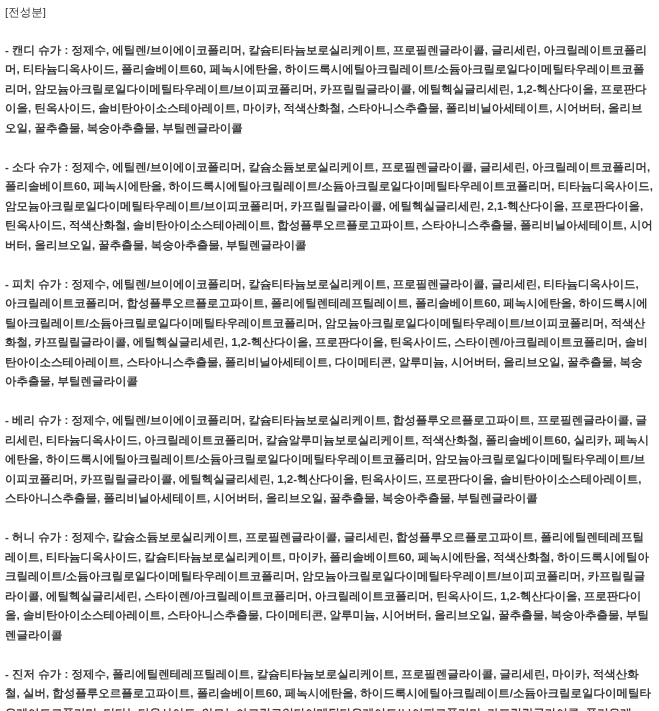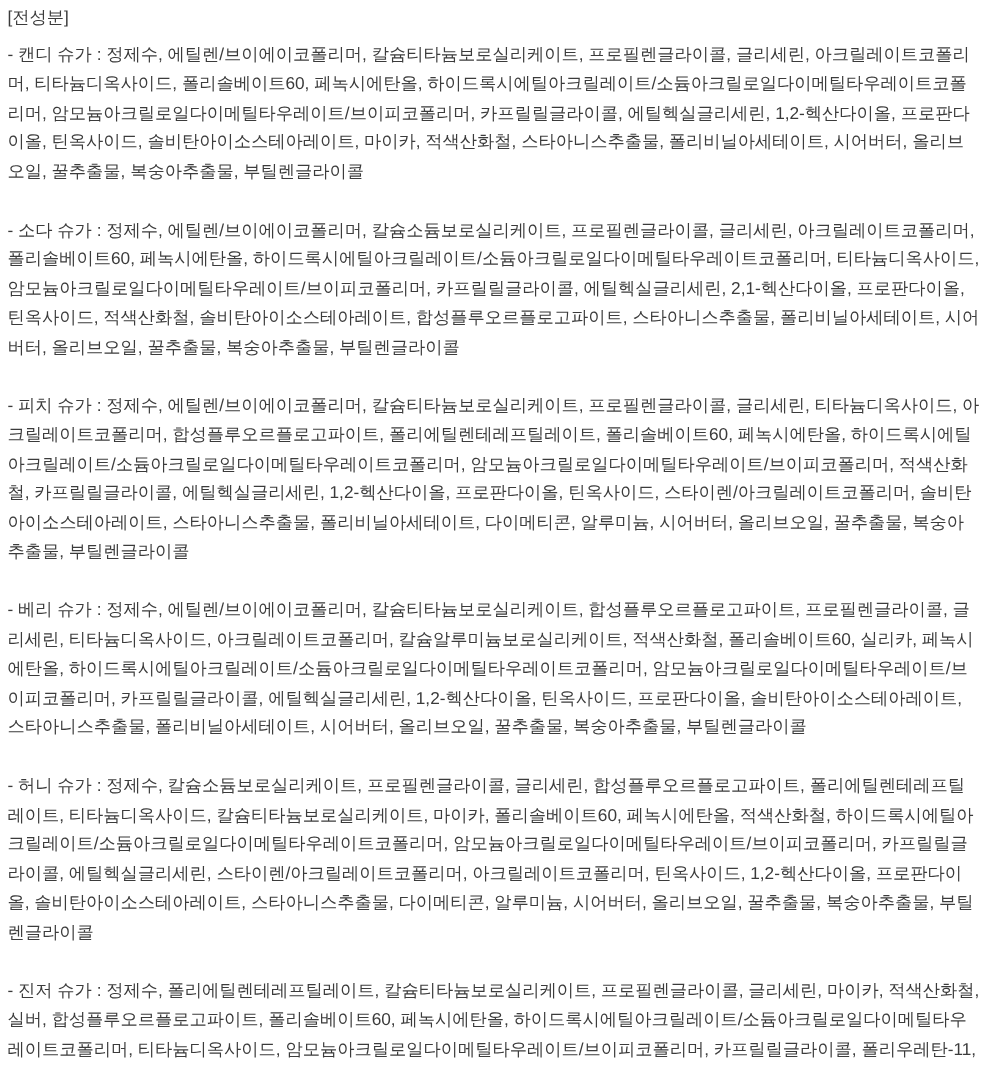--- a/index.html
+++ b/index.html
@@ -11,28 +11,29 @@
   }
   body {
     font-family: "Liberation Sans", sans-serif;
     font-size: 11.5px;
     line-height: 19.5px;
     color: #3b3b3b;
     padding: 3px 6px 0 5px;
     -webkit-font-smoothing: antialiased;
   }
   .doc-header {
-    margin-bottom: 5px;
+    margin-bottom: 18px;
     font-weight: normal;
   }
   .entry {
     margin-bottom: 19.5px;
     white-space: pre-wrap;
     word-break: normal;
     overflow-wrap: break-word;
+    font-weight: bold;
   }
   .entry:last-child { margin-bottom: 0; }
 </style>
 </head>
 <body>
 
 <div>
 
   <div class="doc-header">[전성분]</div>
 

